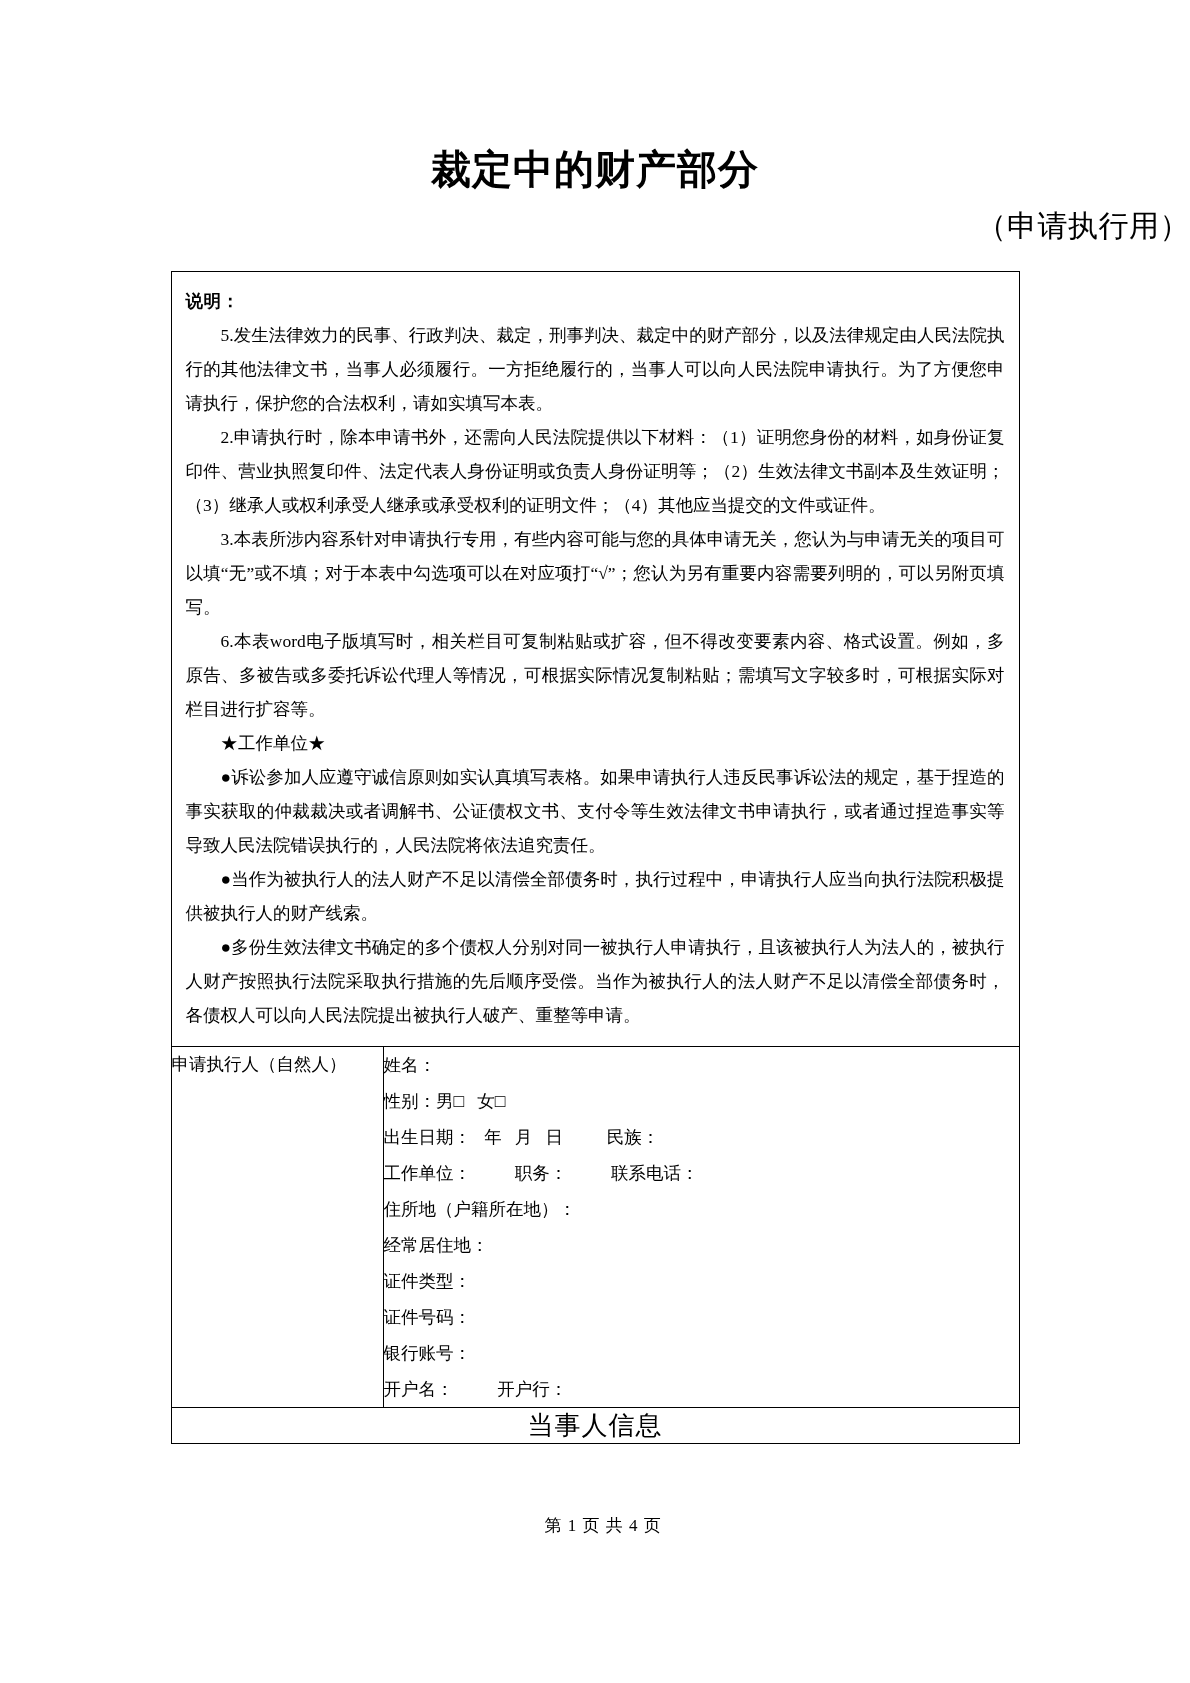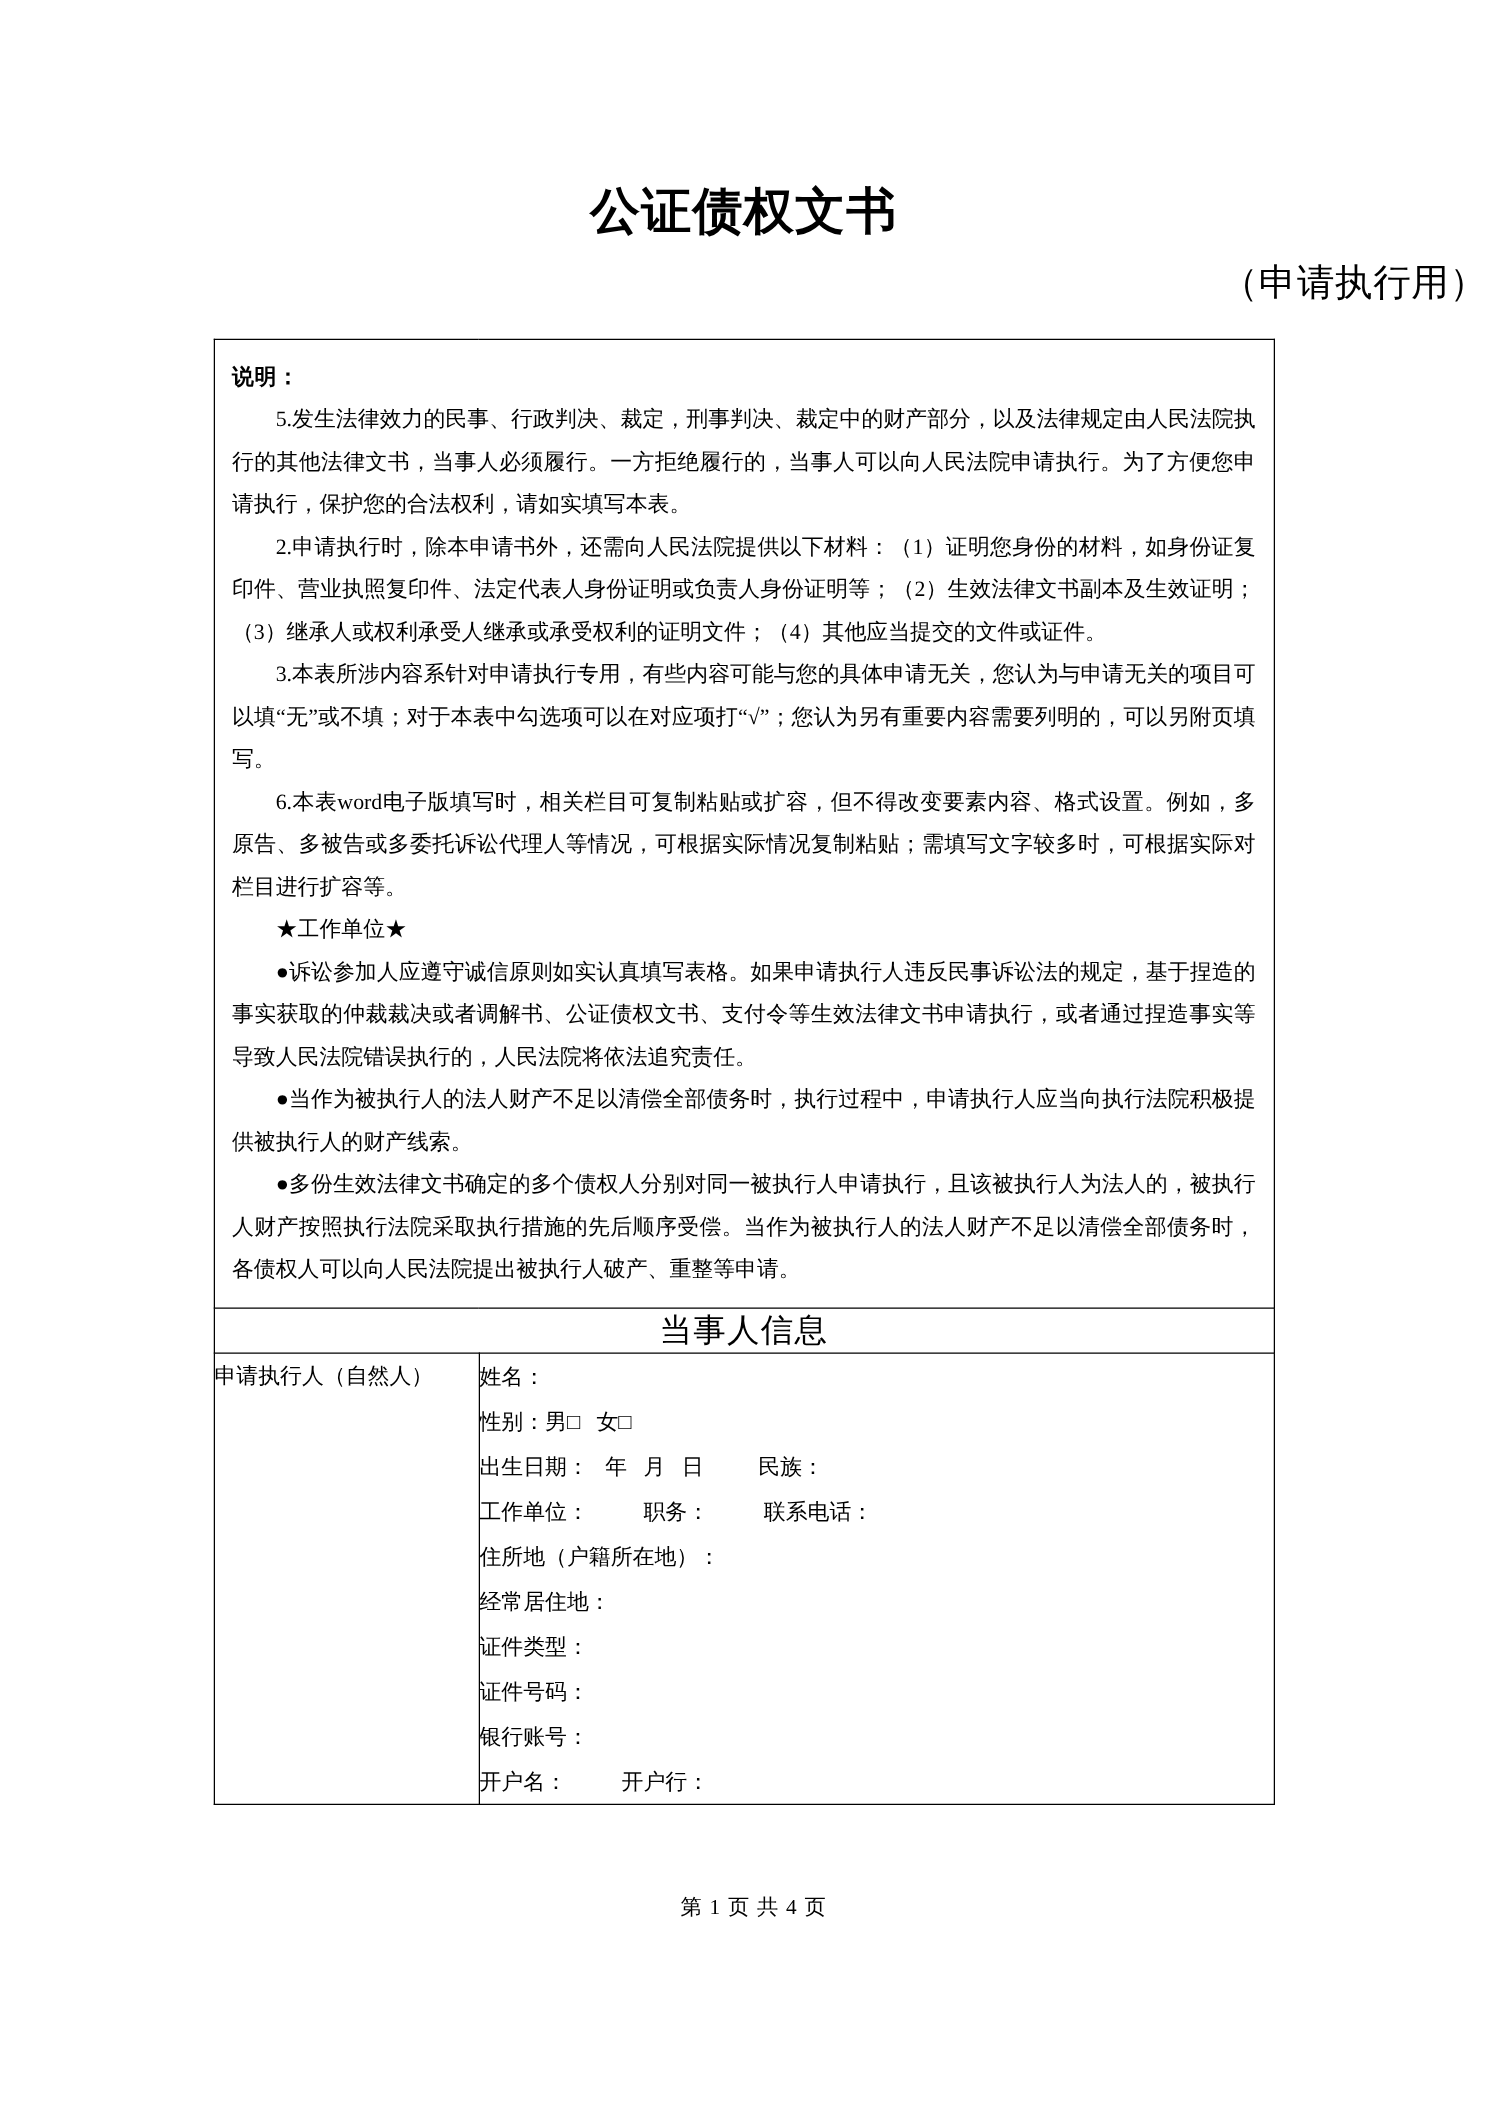--- a/index.html
+++ b/index.html
@@ -115,21 +115,21 @@
     font-size: 17px;
     letter-spacing: 1px;
   }
 </style>
 </head>
 <body>
 
 <div class="page">
 
   <div class="title-wrap">
-    <h1 class="doc-title">公证债权文书</h1>
+    <h1 class="doc-title">裁定中的财产部分</h1>
     <div class="doc-subtitle">（申请执行用）</div>
   </div>
 
   <table class="form-table">
     <colgroup>
       <col style="width:212px">
       <col style="width:636px">
     </colgroup>
     <tbody>
 
@@ -143,36 +143,36 @@
             <p class="instr-p">6.本表word电子版填写时，相关栏目可复制粘贴或扩容，但不得改变要素内容、格式设置。例如，多原告、多被告或多委托诉讼代理人等情况，可根据实际情况复制粘贴；需填写文字较多时，可根据实际对栏目进行扩容等。</p>
             <p class="instr-p">★工作单位★</p>
             <p class="instr-p">●诉讼参加人应遵守诚信原则如实认真填写表格。如果申请执行人违反民事诉讼法的规定，基于捏造的事实获取的仲裁裁决或者调解书、公证债权文书、支付令等生效法律文书申请执行，或者通过捏造事实等导致人民法院错误执行的，人民法院将依法追究责任。</p>
             <p class="instr-p">●当作为被执行人的法人财产不足以清偿全部债务时，执行过程中，申请执行人应当向执行法院积极提供被执行人的财产线索。</p>
             <p class="instr-p">●多份生效法律文书确定的多个债权人分别对同一被执行人申请执行，且该被执行人为法人的，被执行人财产按照执行法院采取执行措施的先后顺序受偿。当作为被执行人的法人财产不足以清偿全部债务时，各债权人可以向人民法院提出被执行人破产、重整等申请。</p>
           </div>
         </td>
       </tr>
 
       <tr>
-        <td colspan="2" class="section-header">当事人信息</td>
-      </tr>
-
-      <tr>
         <td class="party-label">申请执行人（自然人）</td>
         <td class="party-fields">
           <p class="field-line">姓名：</p>
           <p class="field-line">性别：男□   女□</p>
           <p class="field-line">出生日期：   年   月   日          民族：</p>
           <p class="field-line">工作单位：          职务：          联系电话：</p>
           <p class="field-line">住所地（户籍所在地）：</p>
           <p class="field-line">经常居住地：</p>
           <p class="field-line">证件类型：</p>
           <p class="field-line">证件号码：</p>
           <p class="field-line">银行账号：</p>
           <p class="field-line">开户名：          开户行：</p>
         </td>
       </tr>
+
+      <tr>
+        <td colspan="2" class="section-header">当事人信息</td>
+      </tr>
     </tbody>
   </table>
 
   <div class="page-footer">第 1 页 共 4 页</div>
 
 </div>
 
 </body></html>

